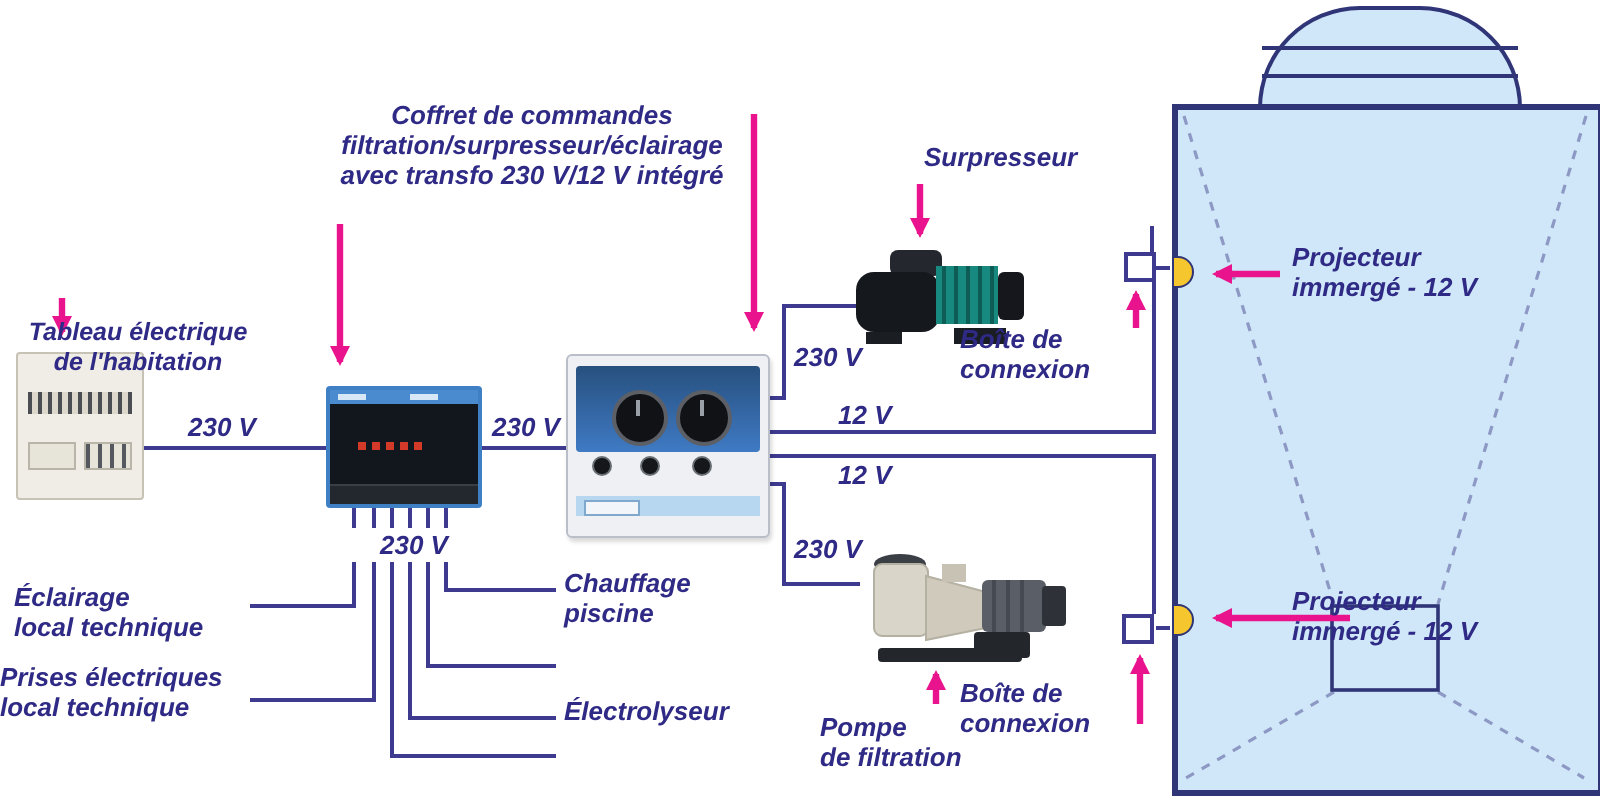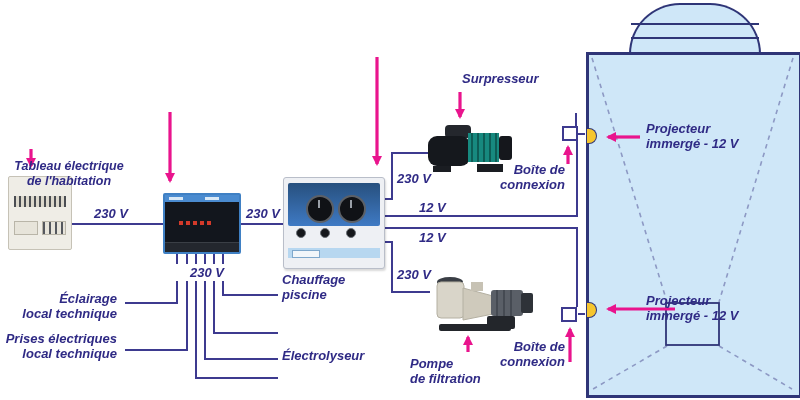--- a/index.html
+++ b/index.html
@@ -5,21 +5,21 @@
   :root{
     --text:#2f2a85; --accent_pink:#e9148d; --wire:#3d3a8f;
     --pool_fill:#cfe7f8; --pool_border:#2f3577; --dashed_line:#8d99c4; --light_yellow:#f6c62e;
   }
   html,body{margin:0;padding:0;background:#fff;}
   #stage{position:relative;width:800px;height:400px;background:#fff;overflow:hidden;
          font-family:"Liberation Sans",sans-serif;}
   .lbl{position:absolute;font-weight:bold;font-style:italic;color:var(--text);
        font-size:13px;line-height:1.16;white-space:pre-line;}
   .sm{font-size:12.5px;margin-top:44px;}
-  .ctr{text-align:center;} .rgt{text-align:right;font-style:italic;}
+  .ctr{text-align:center;} .rgt{font-style:italic;}
   .v{font-size:13px;}
   svg.layer{position:absolute;left:0;top:0;z-index:2;}
   .wire{stroke:var(--wire);stroke-width:2;fill:none;}
   .dash{stroke:var(--dashed_line);stroke-width:1.6;fill:none;stroke-dasharray:4.5 4.5;}
   .drain{stroke:var(--pool_border);stroke-width:1.8;fill:none;}
   .pk{stroke:var(--accent_pink);stroke-width:3.2;fill:none;}
   .pkfill{fill:var(--accent_pink);}
   .comp{position:absolute;z-index:3;}
   .lblz{z-index:4;}
   
@@ -178,38 +178,41 @@
       </g>
       <rect x="94" y="19" width="12" height="20" rx="2" fill="#2e3238"></rect>
     </svg>
   </div>
 
   <div class="cnx" style="left:562px;top:126px"></div>
   <div class="cnx" style="left:561px;top:307px"></div>
   <div class="plight" style="left:587px;top:128px;z-index:3"></div>
   <div class="plight" style="left:587px;top:302px;z-index:3"></div>
 
+  <div class="lbl ctr lblz" style="left:160px;top:50px;width:212px">Coffret de commandes
+filtration/surpresseur/éclairage
+avec transfo 230 V/12 V intégré</div>
   <div class="lbl ctr sm lblz" style="left:4px;top:115px;width:130px">Tableau électrique
 de l'habitation</div>
   <div class="lbl lblz" style="left:462px;top:71px">Surpresseur</div>
   <div class="lbl rgt lblz" style="left:480px;top:162px;width:85px">Boîte de
 connexion</div>
   <div class="lbl rgt lblz" style="left:480px;top:339px;width:85px">Boîte de
 connexion</div>
   <div class="lbl lblz" style="left:646px;top:121px">Projecteur
 immergé - 12 V</div>
   <div class="lbl lblz" style="left:646px;top:293px">Projecteur
 immergé - 12 V</div>
   <div class="lbl lblz" style="left:410px;top:356px">Pompe
 de filtration</div>
   <div class="lbl rgt lblz" style="left:7px;top:291px;width:110px">Éclairage
 local technique</div>
   <div class="lbl rgt lblz" style="left:0px;top:331px;width:117px">Prises électriques
 local technique</div>
-  <div class="lbl lblz" style="left:282px;top:272px">Chauffage
+  <div class="lbl lblz" style="left:282px;top:284px">Chauffage
 piscine</div>
   <div class="lbl lblz" style="left:282px;top:348px">Électrolyseur</div>
 
   <div class="lbl v ctr lblz" style="left:88px;top:206px;width:46px">230 V</div>
   <div class="lbl v ctr lblz" style="left:240px;top:206px;width:46px">230 V</div>
   <div class="lbl v ctr lblz" style="left:184px;top:265px;width:46px">230 V</div>
   <div class="lbl v lblz" style="left:397px;top:171px">230 V</div>
   <div class="lbl v lblz" style="left:419px;top:200px">12 V</div>
   <div class="lbl v lblz" style="left:419px;top:230px">12 V</div>
   <div class="lbl v lblz" style="left:397px;top:267px">230 V</div>

